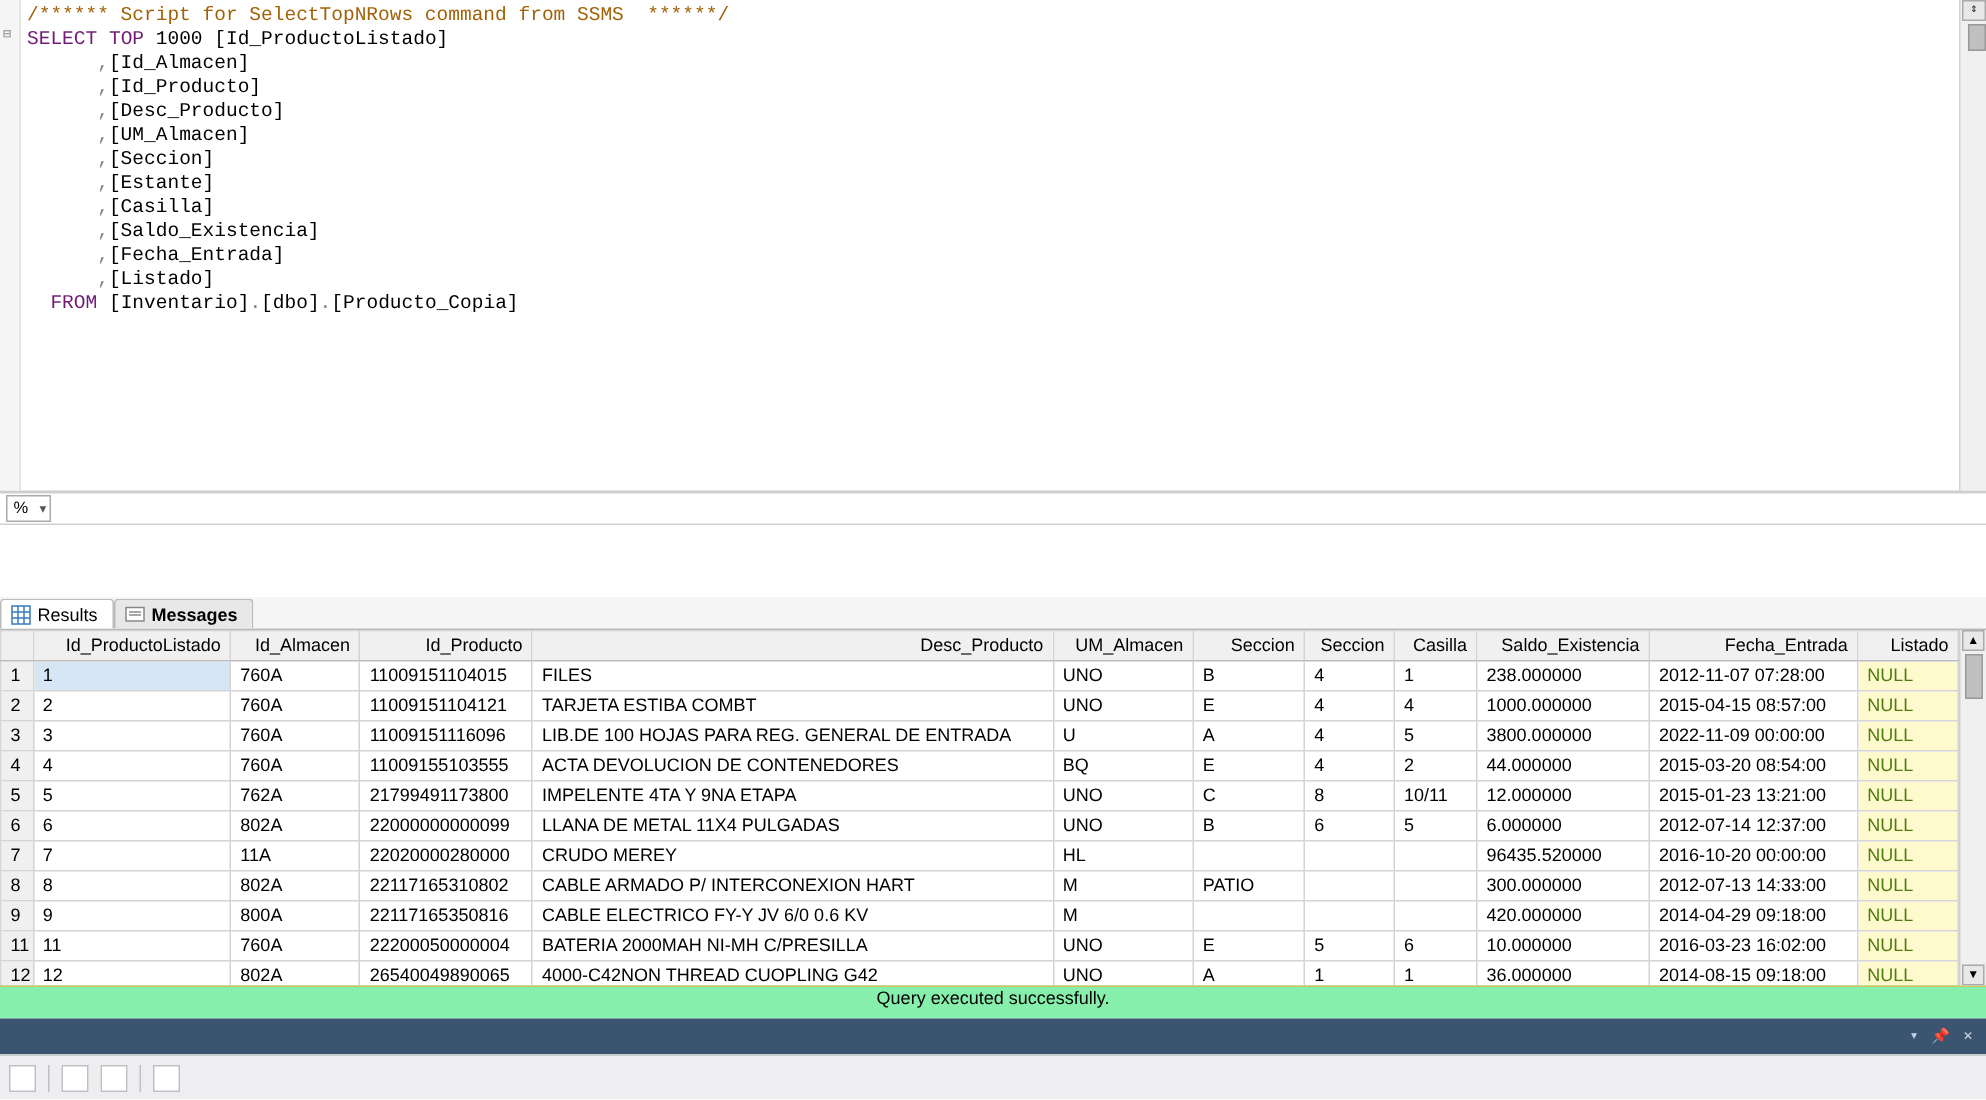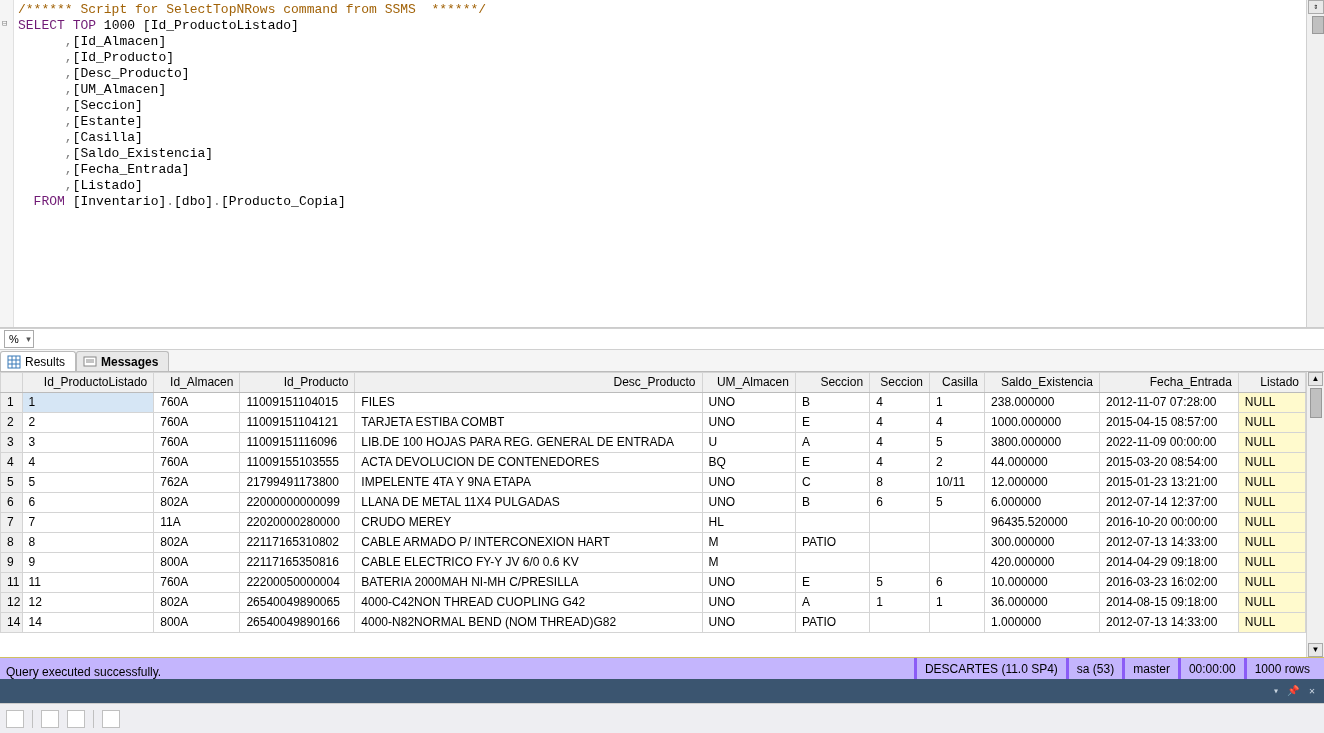--- a/index.html
+++ b/index.html
@@ -19,42 +19,42 @@
   .editor-scroll { width: 18px; background: #f0f0f0; border-left: 1px solid #d0d0d0; position: relative; }
   .editor-scroll-thumb { position: absolute; right: 0; top: 0; width: 12px; height: 18px; background: #c0c0c0; border: 1px solid #999; }
   .scroll-arrow-btn { position: absolute; right: 0; width: 16px; height: 14px; background: #e8e8e8; border: 1px solid #aaa; font-size: 8px; text-align: center; line-height: 12px; }
   
   
   .zoom-bar { height: 22px; background: #fff; border-top: 1px solid #d0d0d0; border-bottom: 1px solid #d0d0d0; display: flex; align-items: center; padding-left: 4px; font-family: 'Segoe UI', Tahoma, sans-serif; font-size: 12px; }
   .zoom-select { border: 1px solid #aaa; padding: 0 14px 0 4px; height: 18px; position: relative; font-size: 11px; display: inline-flex; align-items: center; }
   .zoom-select::after { content: "▾"; position: absolute; right: 2px; font-size: 9px; color: #555; }
   
   
-  .tabs-bar { display: flex; height: 22px; background: #f5f5f5; border-bottom: 1px solid #bbb; font-family: 'Segoe UI', Tahoma, sans-serif; font-size: 12px; }
+  .tabs-bar { display: flex; height: 22px; background: #f5f5f5; border-bottom: 1px solid #bbb; font-family: 'Segoe UI', Tahoma, sans-serif; font-size: 12px; margin-top: 48px; }
   .tab { display: flex; align-items: center; padding: 2px 10px 2px 6px; background: #fff; border: 1px solid #bbb; border-bottom: none; border-top-left-radius: 3px; border-top-right-radius: 3px; margin-right: 0; margin-top: 1px; gap: 4px; }
   .tab.inactive { background: #e8e8e8; font-weight: bold; }
   .tab-icon { width: 14px; height: 14px; display: inline-flex; align-items: center; justify-content: center; }
   .tab-icon svg { width: 14px; height: 14px; }
   
   
   .results-wrapper { flex: 1; display: flex; overflow: hidden; font-family: 'Segoe UI', Tahoma, Arial, sans-serif; font-size: 12px; }
   .results-scroll { flex: 1; overflow: hidden; }
   .grid { border-collapse: collapse; width: 100%; table-layout: fixed; }
   .grid th, .grid td { border: 1px solid #d4d4d4; padding: 1px 6px; text-align: left; height: 19px; line-height: 17px; white-space: nowrap; overflow: hidden; }
   .grid th { background: #f0f0f0; font-weight: normal; border-bottom: 1px solid #bbb; text-align: right; }
   .grid .rownum-hdr { background: #f0f0f0; width: 18px; }
   .grid .rownum { background: #f0f0f0; text-align: left; padding-left: 6px; }
-  .grid .null-val { background: #FFFACD; color: #000000; }
+  .grid .null-val { background: #FFFACD; color: #4d7c0f; }
   .grid td.selected { background: #d6e6f5; border: 1px dotted #333; }
   .results-vscroll { width: 18px; background: #f0f0f0; border-left: 1px solid #d0d0d0; position: relative; }
   .vscroll-thumb { position: absolute; top: 16px; right: 2px; width: 12px; height: 30px; background: #c0c0c0; border: 1px solid #999; }
   .vscroll-arrow { position: absolute; right: 1px; width: 15px; height: 14px; background: #e8e8e8; border: 1px solid #aaa; font-size: 8px; text-align: center; line-height: 12px; }
   
   
-  .status-bar { height: 22px; background: #c4b5fd; border-top: 1px solid #d0c060; display: flex; align-items: flex-end; font-family: 'Segoe UI', Tahoma, sans-serif; font-size: 12px; padding: 0 6px; }
+  .status-bar { height: 22px; background: #86efac; border-top: 1px solid #d0c060; display: flex; align-items: center; font-family: 'Segoe UI', Tahoma, sans-serif; font-size: 12px; padding: 0 6px; flex-direction: column; }
   .status-left { flex: 1; }
   .status-cell { border-left: 3px solid #8b5cf6; padding: 0 8px; height: 100%; display: flex; align-items: center; margin-top: 36px; }
   
   
   .dock-bar { height: 24px; background: #3b5570; display: flex; justify-content: flex-end; align-items: center; padding-right: 4px; gap: 2px; }
   .dock-btn { width: 16px; height: 14px; color: #c8d4e0; font-size: 10px; display: flex; align-items: center; justify-content: center; }
   
   
   .toolbar-strip { height: 30px; background: #eeeef2; border-top: 1px solid #ccc; display: flex; align-items: center; padding-left: 6px; gap: 8px; }
   .tb-icon { width: 18px; height: 18px; border: 1px solid #c0c0c0; background: #fff; }

